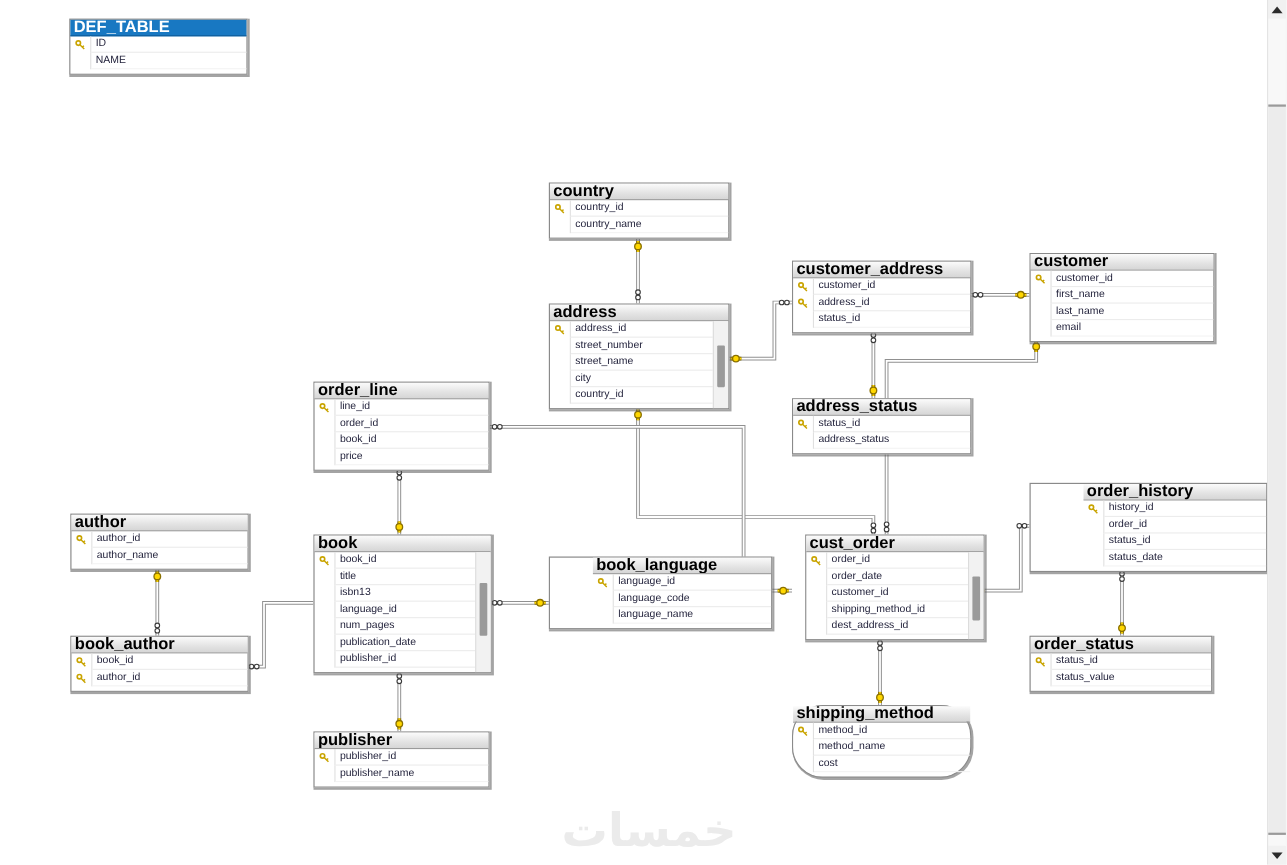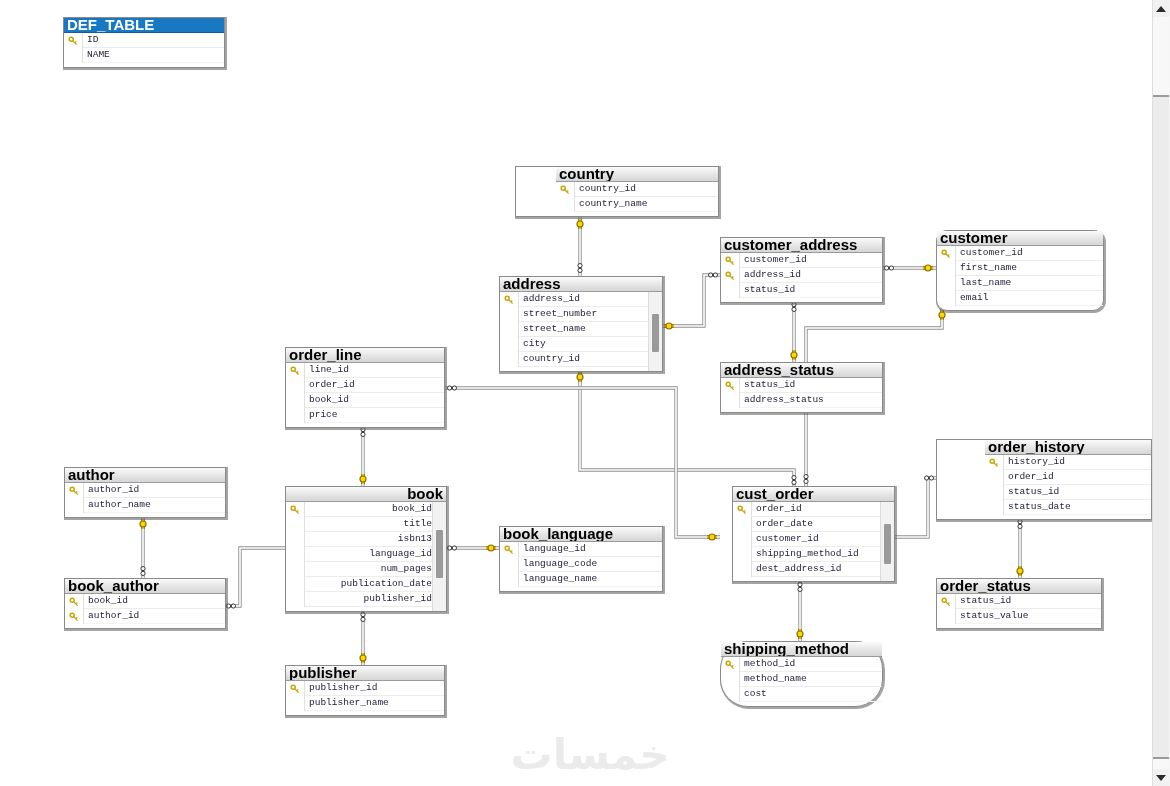--- a/index.html
+++ b/index.html
@@ -30,21 +30,21 @@
   }
   .thead.blue{background:#1878c2;color:#ffffff;border-bottom:1px solid #0f5d99;}
   .tbody{position:relative;padding-bottom:4px;}
   .frow{display:flex;height:15px;align-items:center;}
   .ficon{
     width:18px;align-self:stretch;flex:0 0 18px;
     border-right:1px solid #e0e0e0;display:flex;align-items:center;justify-content:center;
   }
   .fname{
     flex:1;padding-left:4px;line-height:14px;border-bottom:1px solid #ececec;
-    align-self:flex-end;height:14px;white-space:nowrap;overflow:hidden;font-family:Liberation Mono, monospace;
+    align-self:flex-end;height:14px;white-space:nowrap;overflow:hidden;
   }
   .frow:last-child .fname{border-bottom:1px solid #f3f3f3;}
   .keysvg{display:block;}
   
   .tsb{
     position:absolute;top:0;right:0;bottom:0;width:13px;
     background:#f2f2f2;border-left:1px solid #dcdcdc;
   }
   .tsb-thumb{position:absolute;left:3px;width:7px;background:#9a9a9a;border-radius:1px;}
   
@@ -280,21 +280,21 @@
               </svg>
             </div>
             <div class="fname">ID</div>
           </div>
           <div class="frow">
             <div class="ficon"></div>
             <div class="fname">NAME</div>
           </div>
         </div>
       </div>
-      <div class="table" style="left: 515px; top: 166px; width: 162px; padding-left: 40px;">
+      <div class="table" style="left: 499px; top: 166px; width: 162px;">
         <div class="thead">country</div>
         <div class="tbody">
           <div class="frow">
             <div class="ficon">
               <svg class="keysvg" width="10" height="10" viewBox="0 0 10 10">
                 <circle cx="3.2" cy="3.2" r="2" fill="none" stroke="#c9a400" stroke-width="1.5"></circle>
                 <path d="M4.6 4.6 L8.6 8.6 M6.8 6.8 L8.3 5.6" stroke="#c9a400" stroke-width="1.3" fill="none"></path>
               </svg>
             </div>
             <div class="fname">country_id</div>
@@ -358,21 +358,21 @@
               </svg>
             </div>
             <div class="fname">address_id</div>
           </div>
           <div class="frow">
             <div class="ficon"></div>
             <div class="fname">status_id</div>
           </div>
         </div>
       </div>
-      <div class="table" style="left: 936px; top: 230px; width: 166px; border-radius: 11px;">
+      <div class="table" style="left: 936px; top: 230px; width: 166px;">
         <div class="thead">customer</div>
         <div class="tbody">
           <div class="frow">
             <div class="ficon">
               <svg class="keysvg" width="10" height="10" viewBox="0 0 10 10">
                 <circle cx="3.2" cy="3.2" r="2" fill="none" stroke="#c9a400" stroke-width="1.5"></circle>
                 <path d="M4.6 4.6 L8.6 8.6 M6.8 6.8 L8.3 5.6" stroke="#c9a400" stroke-width="1.3" fill="none"></path>
               </svg>
             </div>
             <div class="fname">customer_id</div>
@@ -446,21 +446,21 @@
               </svg>
             </div>
             <div class="fname">author_id</div>
           </div>
           <div class="frow">
             <div class="ficon"></div>
             <div class="fname">author_name</div>
           </div>
         </div>
       </div>
-      <div class="table" style="left: 285px; top: 486px; width: 160px; text-align: right;">
+      <div class="table" style="left: 285px; top: 486px; width: 160px;">
         <div class="thead">book</div>
         <div class="tbody" style="padding-right: 14px;">
           <div class="frow">
             <div class="ficon">
               <svg class="keysvg" width="10" height="10" viewBox="0 0 10 10">
                 <circle cx="3.2" cy="3.2" r="2" fill="none" stroke="#c9a400" stroke-width="1.5"></circle>
                 <path d="M4.6 4.6 L8.6 8.6 M6.8 6.8 L8.3 5.6" stroke="#c9a400" stroke-width="1.3" fill="none"></path>
               </svg>
             </div>
             <div class="fname">book_id</div>
@@ -487,21 +487,21 @@
           </div>
           <div class="frow">
             <div class="ficon"></div>
             <div class="fname">publisher_id</div>
           </div>
           <div class="tsb">
             <div class="tsb-thumb" style="top: 28px; height: 48px;"></div>
           </div>
         </div>
       </div>
-      <div class="table" style="left: 499px; top: 526px; width: 162px;">
+      <div class="table" style="left: 499px; top: 506px; width: 162px; padding-left: 39px;">
         <div class="thead">book_language</div>
         <div class="tbody">
           <div class="frow">
             <div class="ficon">
               <svg class="keysvg" width="10" height="10" viewBox="0 0 10 10">
                 <circle cx="3.2" cy="3.2" r="2" fill="none" stroke="#c9a400" stroke-width="1.5"></circle>
                 <path d="M4.6 4.6 L8.6 8.6 M6.8 6.8 L8.3 5.6" stroke="#c9a400" stroke-width="1.3" fill="none"></path>
               </svg>
             </div>
             <div class="fname">language_id</div>

